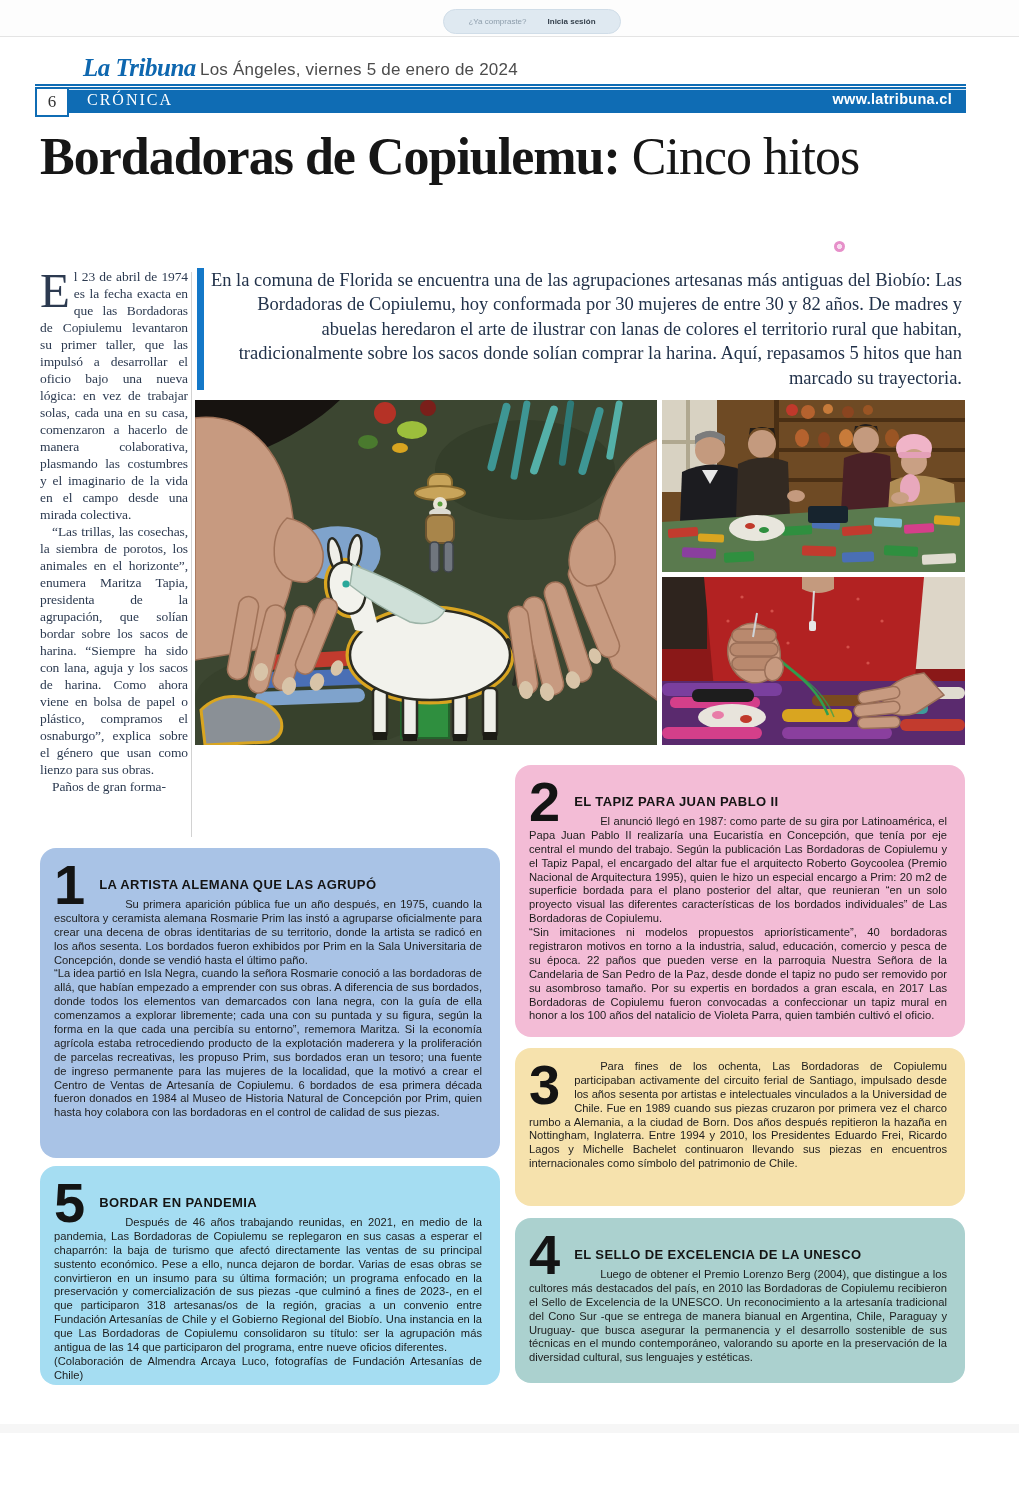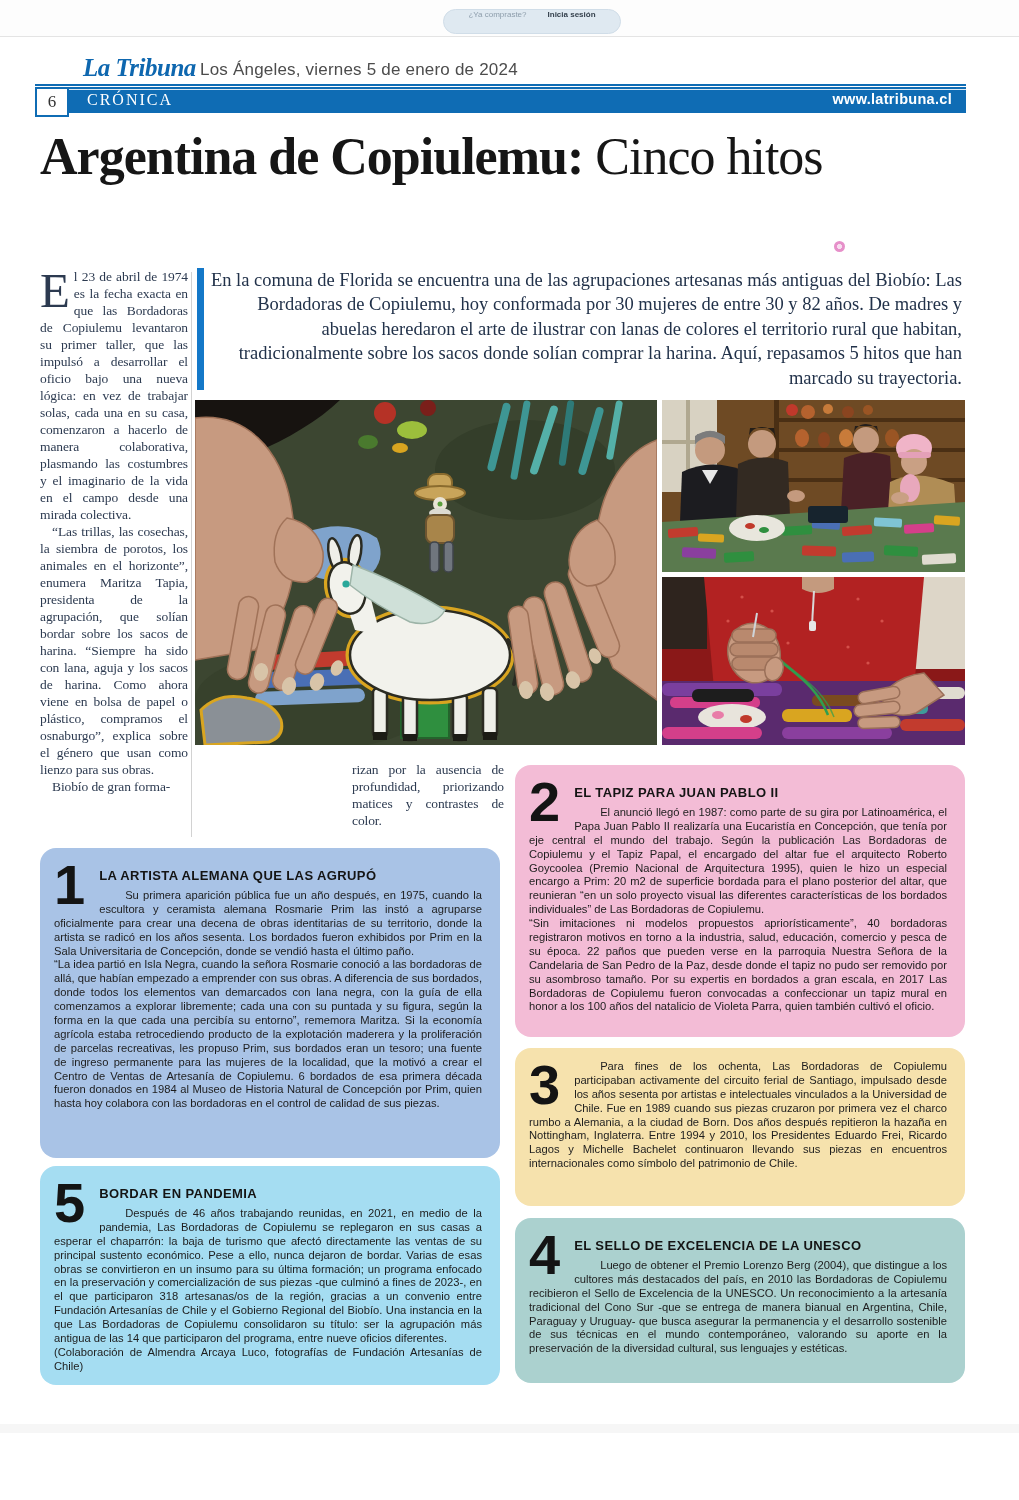--- a/index.html
+++ b/index.html
@@ -1,21 +1,21 @@
 <!DOCTYPE html>
 <html lang="es"><head>
 <meta charset="utf-8">
 <style>
   html,body{margin:0;padding:0;background:#ffffff;}
   .page{position:relative;width:1019px;height:1500px;background:#ffffff;overflow:hidden;
         font-family:"Liberation Sans",sans-serif;}
   
   .topstrip{position:absolute;left:0;top:0;width:1019px;height:36px;background:#fdfdfd;border-bottom:1px solid #e4e4e4;}
   .login-pill{position:absolute;left:443px;top:9px;width:176px;height:23px;background:#dfe9f1;border:1px solid #d0dde8;
-      border-radius:13px;display:flex;align-items:flex-start;justify-content:center;gap:21px;cursor:pointer;}
+      border-radius:13px;display:flex;align-items:center;justify-content:center;gap:21px;cursor:pointer;}
   .login-pill .q{font-size:8px;color:#8d9dab;}
   .login-pill .l{font-size:8px;color:#35414d;font-weight:bold;}
   
   .logo{position:absolute;left:70px;top:54px;font-family:"Liberation Serif",serif;font-weight:bold;font-style:italic;
       font-size:25px;color:#0e67af;letter-spacing:-0.5px;margin-left:13px;}
   .dateline{position:absolute;left:200px;top:60px;font-size:17px;color:#4c4c4c;letter-spacing:0.2px;}
   .toprule{position:absolute;left:35px;top:84px;width:931px;height:2px;background:#0f6cb4;}
   .pagenum-box{position:absolute;left:35px;top:87px;width:30px;height:26px;background:#ffffff;border:2px solid #0f6cb4;
       display:flex;align-items:center;justify-content:center;font-family:"Liberation Serif",serif;font-size:17px;color:#333;}
   .section-bar{position:absolute;left:69px;top:87px;width:897px;height:26px;background:#0f6cb4;}
@@ -43,21 +43,21 @@
   .photoB{left:662px;top:400px;width:303px;height:172px;}
   .photoC{left:662px;top:577px;width:303px;height:168px;}
   
   .contcol{position:absolute;top:761px;width:152px;font-family:"Liberation Serif",serif;font-size:13.5px;
       line-height:1.26;color:#2c3a50;text-align:justify;letter-spacing:-0.1px;}
   .cont1{left:196px;} .cont2{left:352px;}
   
   .mbox{position:absolute;border-radius:16px;padding:12px 18px 10px 14px;box-sizing:border-box;overflow:hidden;color:#1d1d1d;}
   .mbox .num{float:left;font-size:56px;font-weight:900;line-height:0.82;margin:2px 14px 2px 0;color:#141414;
       font-family:"Liberation Sans",sans-serif;}
-  .mbox h3{margin:8px 0 6px 0;font-size:13px;letter-spacing:0.4px;color:#141414;}
+  .mbox h3{margin:17px 0 6px 0;font-size:13px;letter-spacing:0.4px;color:#141414;}
   .mbox p{margin:0;font-size:11.2px;line-height:1.24;text-align:justify;}
   .mbox p.first{text-indent:26px;}
   .box1{left:40px;top:848px;width:460px;height:310px;}
   .box5{left:40px;top:1166px;width:460px;height:219px;}
   .box2{left:515px;top:765px;width:450px;height:272px;}
   .box3{left:515px;top:1048px;width:450px;height:158px;}
   .box4{left:515px;top:1218px;width:450px;height:165px;}
   .footband{position:absolute;left:0;top:1424px;width:1019px;height:9px;background:#f6f6f6;}
 </style>
 </head>
@@ -75,28 +75,28 @@
   <div class="dateline">Los Ángeles, viernes 5 de enero de 2024</div>
   <div class="toprule"></div>
   <div class="pagenum-box">6</div>
   <div class="section-bar">
     <div class="hairline"></div>
     <div class="section-name">CRÓNICA</div>
     <div class="site-url">www.latribuna.cl</div>
   </div>
 
   <h1 class="headline" style="margin:0;font-weight:normal;">
-    <span class="hl-bold">Argentina de Copiulemu:</span><span> Cinco hitos</span><br>
+    <span class="hl-bold">Bordadoras de Copiulemu:</span><span> Cinco hitos</span><br>
   </h1>
   <div class="deco-dot"></div>
 
   <div class="leftcol">
     <p><span class="dropcap">E</span><span>l 23 de abril de 1974 es la fecha exacta en que las Bordadoras de Copiulemu levantaron su primer taller, que las impulsó a desarrollar el oficio bajo una nueva lógica: en vez de trabajar solas, cada una en su casa, comenzaron a hacerlo de manera colaborativa, plasmando las costumbres y el imaginario de la vida en el campo desde una mirada colectiva.</span></p>
     <p class="indent">“Las trillas, las cosechas, la siembra de porotos, los animales en el horizonte”, enumera Maritza Tapia, presidenta de la agrupación, que solían bordar sobre los sacos de harina. “Siempre ha sido con lana, aguja y los sacos de harina. Como ahora viene en bolsa de papel o plástico, compramos el osnaburgo”, explica sobre el género que usan como lienzo para sus obras.</p>
-    <p class="indent">Biobío de gran forma-</p>
+    <p class="indent">Paños de gran forma-</p>
   </div>
   <div class="colrule"></div>
 
   <div class="lead">En la comuna de Florida se encuentra una de las agrupaciones artesanas más antiguas del Biobío: Las Bordadoras de Copiulemu, hoy conformada por 30 mujeres de entre 30 y 82 años. De madres y abuelas heredaron el arte de ilustrar con lanas de colores el territorio rural que habitan, tradicionalmente sobre los sacos donde solían comprar la harina. Aquí, repasamos 5 hitos que han marcado su trayectoria.</div>
 
   <div class="photo photoA">
     <svg width="462" height="345" viewBox="0 0 462 345" xmlns="http://www.w3.org/2000/svg">
       <rect width="462" height="345" fill="#3c4631"></rect>
       <ellipse cx="330" cy="70" rx="90" ry="50" fill="#343e2a"></ellipse>
       <ellipse cx="120" cy="300" rx="120" ry="50" fill="#37412c"></ellipse>
@@ -322,21 +322,20 @@
 
       <g fill="#c79a80" stroke="#9a6f58" stroke-width="1.5">
         <path d="M262,96 q-20,2 -34,14 q-10,10 -6,22 q14,10 32,4 l28,-18 Z"></path>
         <rect x="196" y="112" width="42" height="12" rx="6" transform="rotate(-10 217 118)"></rect>
         <rect x="192" y="126" width="46" height="12" rx="6" transform="rotate(-6 215 132)"></rect>
         <rect x="196" y="140" width="42" height="11" rx="5.5" transform="rotate(-2 217 145)"></rect>
       </g>
     </svg>
   </div>
 
-  <div class="contcol cont2">rizan por la ausencia de profundidad, priorizando matices y contrastes de color.</div>
 
   <div class="mbox box1" style="background-color: rgb(169, 195, 230);">
     <div class="num">1</div>
     <h3>LA ARTISTA ALEMANA QUE LAS AGRUPÓ</h3>
     <p class="first">Su primera aparición pública fue un año después, en 1975, cuando la escultora y ceramista alemana Rosmarie Prim las instó a agruparse oficialmente para crear una decena de obras identitarias de su territorio, donde la artista se radicó en los años sesenta. Los bordados fueron exhibidos por Prim en la Sala Universitaria de Concepción, donde se vendió hasta el último paño.</p>
     <p>“La idea partió en Isla Negra, cuando la señora Rosmarie conoció a las bordadoras de allá, que habían empezado a emprender con sus obras. A diferencia de sus bordados, donde todos los elementos van demarcados con lana negra, con la guía de ella comenzamos a explorar libremente; cada una con su puntada y su figura, según la forma en la que cada una percibía su entorno”, rememora Maritza. Si la economía agrícola estaba retrocediendo producto de la explotación maderera y la proliferación de parcelas recreativas, les propuso Prim, sus bordados eran un tesoro; una fuente de ingreso permanente para las mujeres de la localidad, que la motivó a crear el Centro de Ventas de Artesanía de Copiulemu. 6 bordados de esa primera década fueron donados en 1984 al Museo de Historia Natural de Concepción por Prim, quien hasta hoy colabora con las bordadoras en el control de calidad de sus piezas.</p>
   </div>
 
   <div class="mbox box5" style="background-color: rgb(165, 221, 242);">
     <div class="num">5</div>

